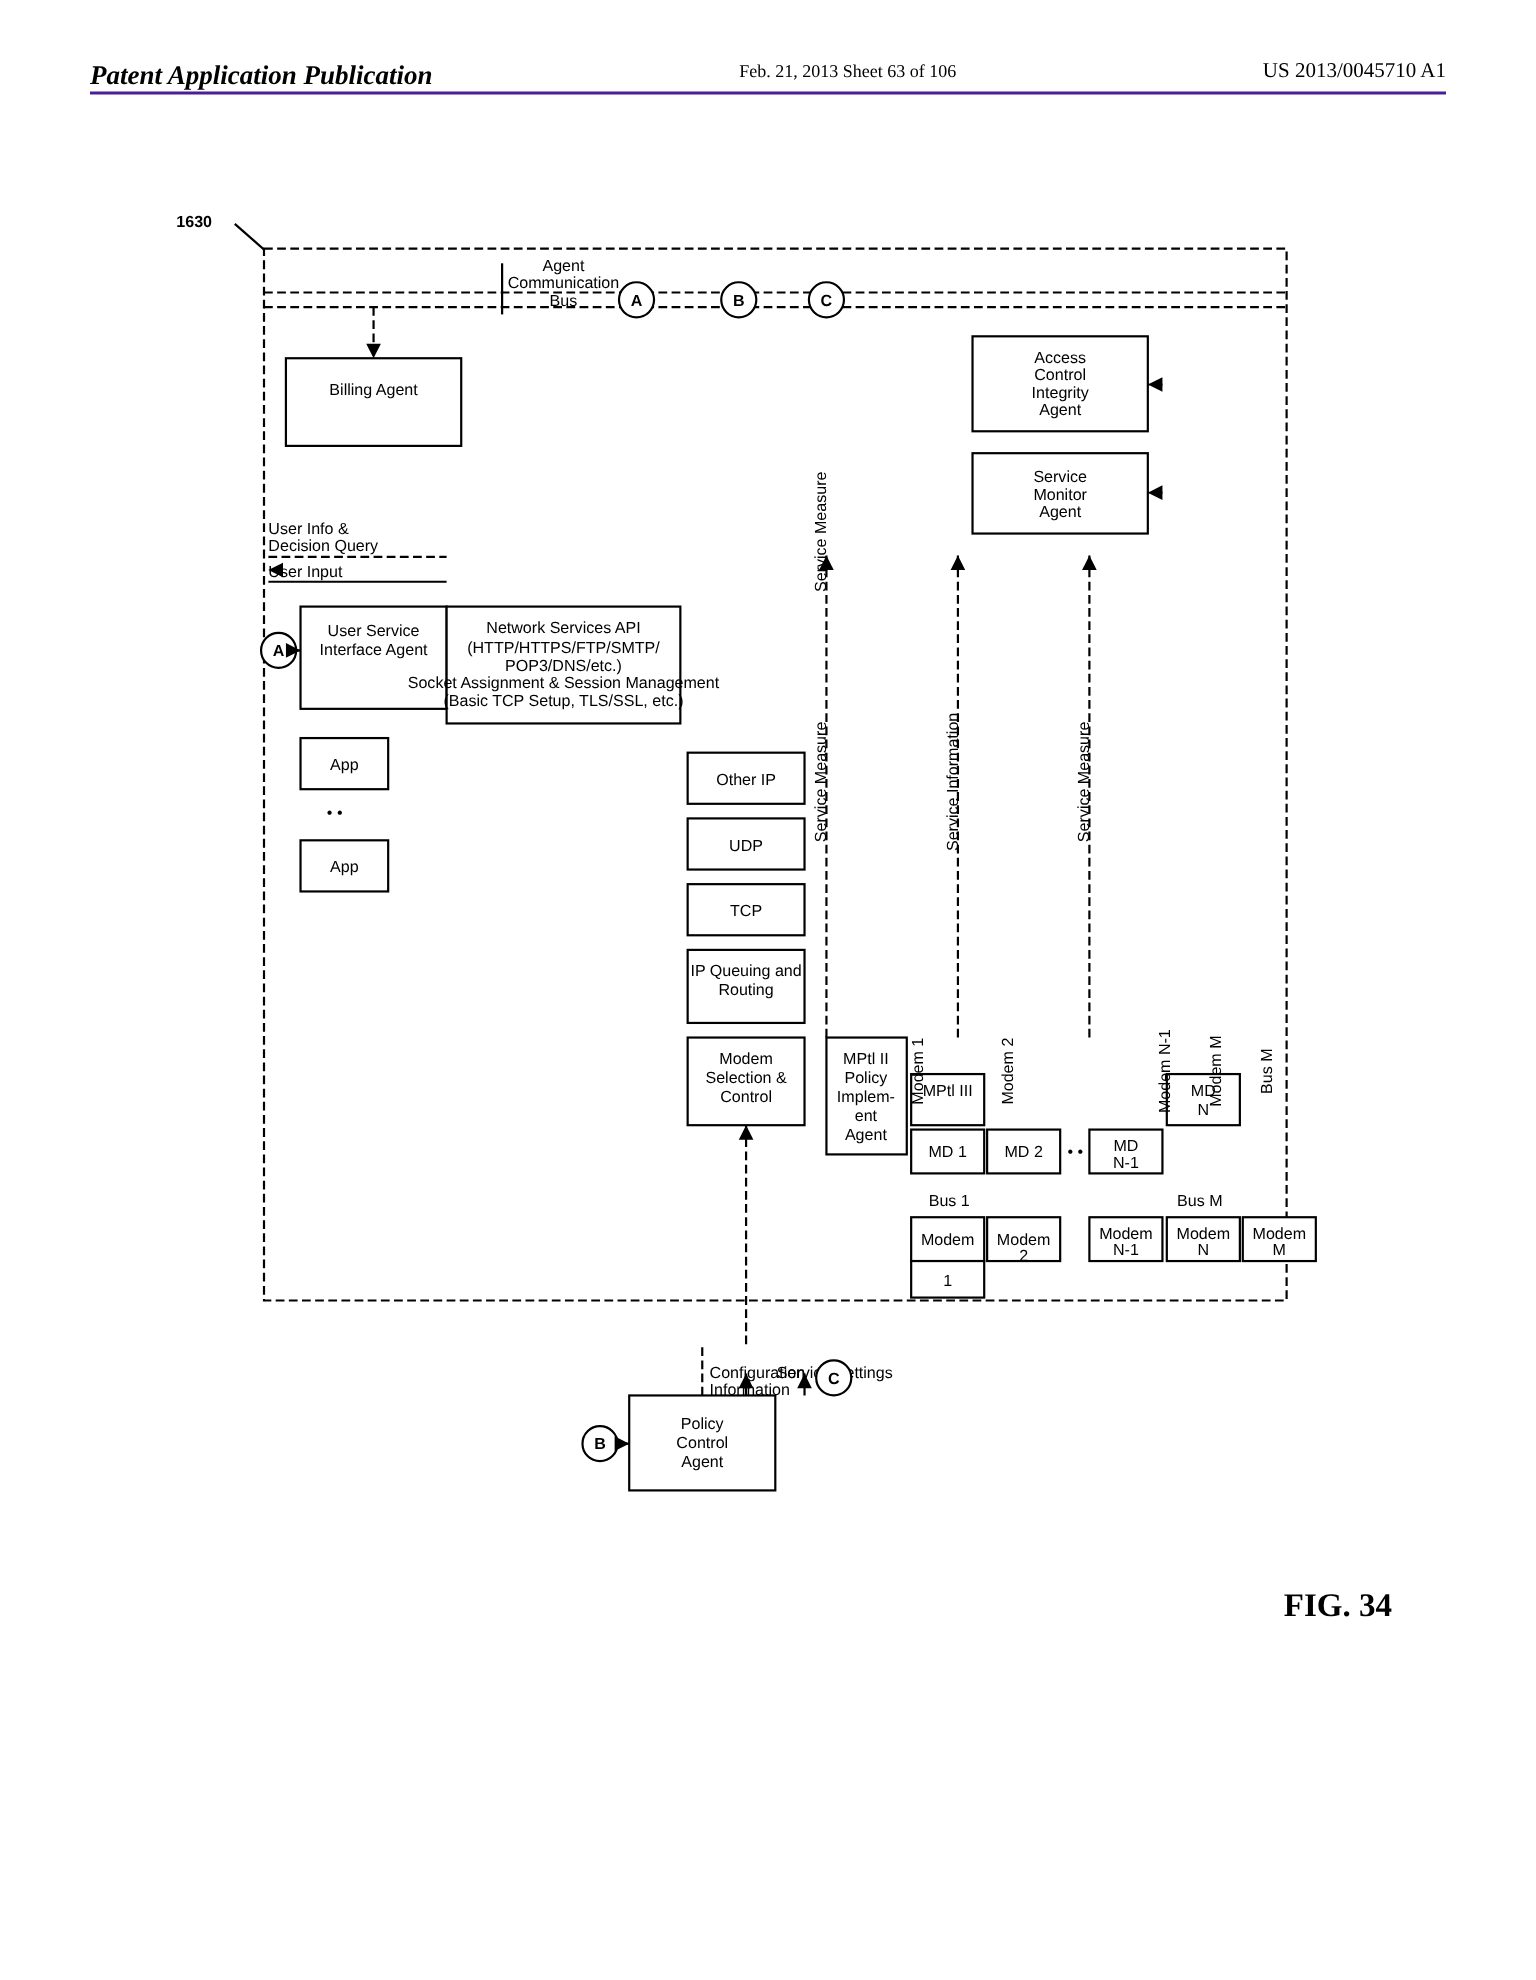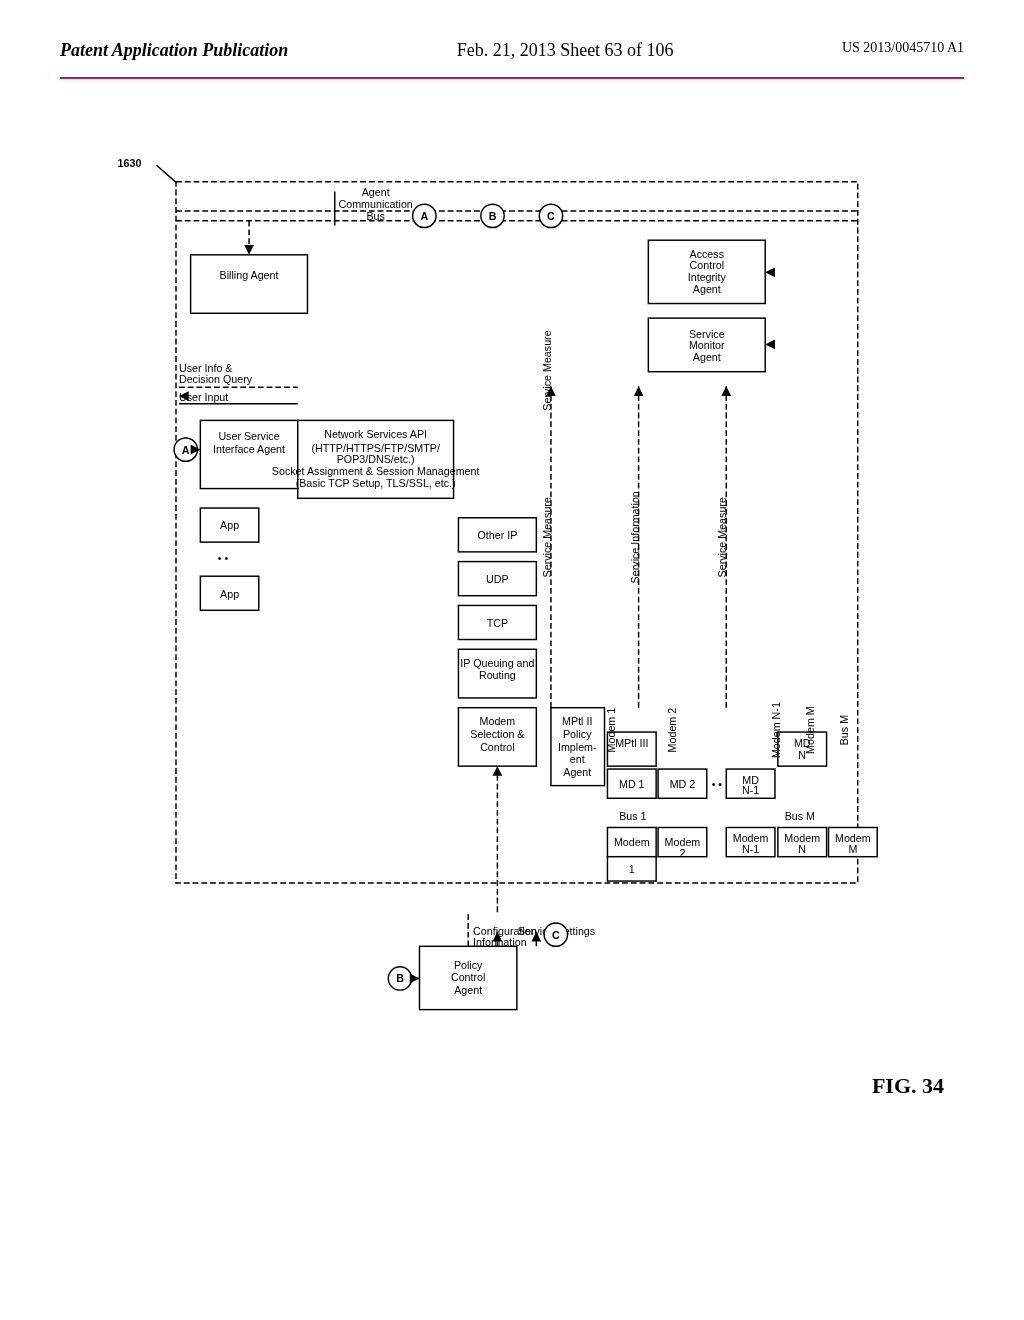--- a/index.html
+++ b/index.html
@@ -15,50 +15,50 @@
       width: 1024px;
       height: 1320px;
       position: relative;
       background: #fff;
       padding: 40px 60px;
     }
     .header {
       display: flex;
       justify-content: space-between;
       align-items: flex-start;
-      border-bottom: 2px solid #be185d;
-      padding-bottom: 16px;
+      border-bottom: 2px solid #4c1d95;
+      padding-bottom: 0;
       margin-bottom: 20px;
     }
     .header-left {
       font-size: 18px;
       font-weight: bold;
       font-style: italic;
     }
     .header-center {
-      font-size: 18px;
+      font-size: 12px;
       text-align: right;
     }
     .header-right {
       font-size: 14px;
       text-align: left;
     }
     .diagram-area {
       position: relative;
       width: 100%;
       height: 1120px;
       overflow: hidden;
     }
     svg {
       width: 100%;
       height: 100%;
     }
     .fig-label {
       position: absolute;
-      right: 20px;
+      right: 36px;
       bottom: 120px;
       font-size: 22px;
       font-weight: bold;
     }
   </style>
 </head>
 <body>
 
 <div class="page">
   <div class="header">

